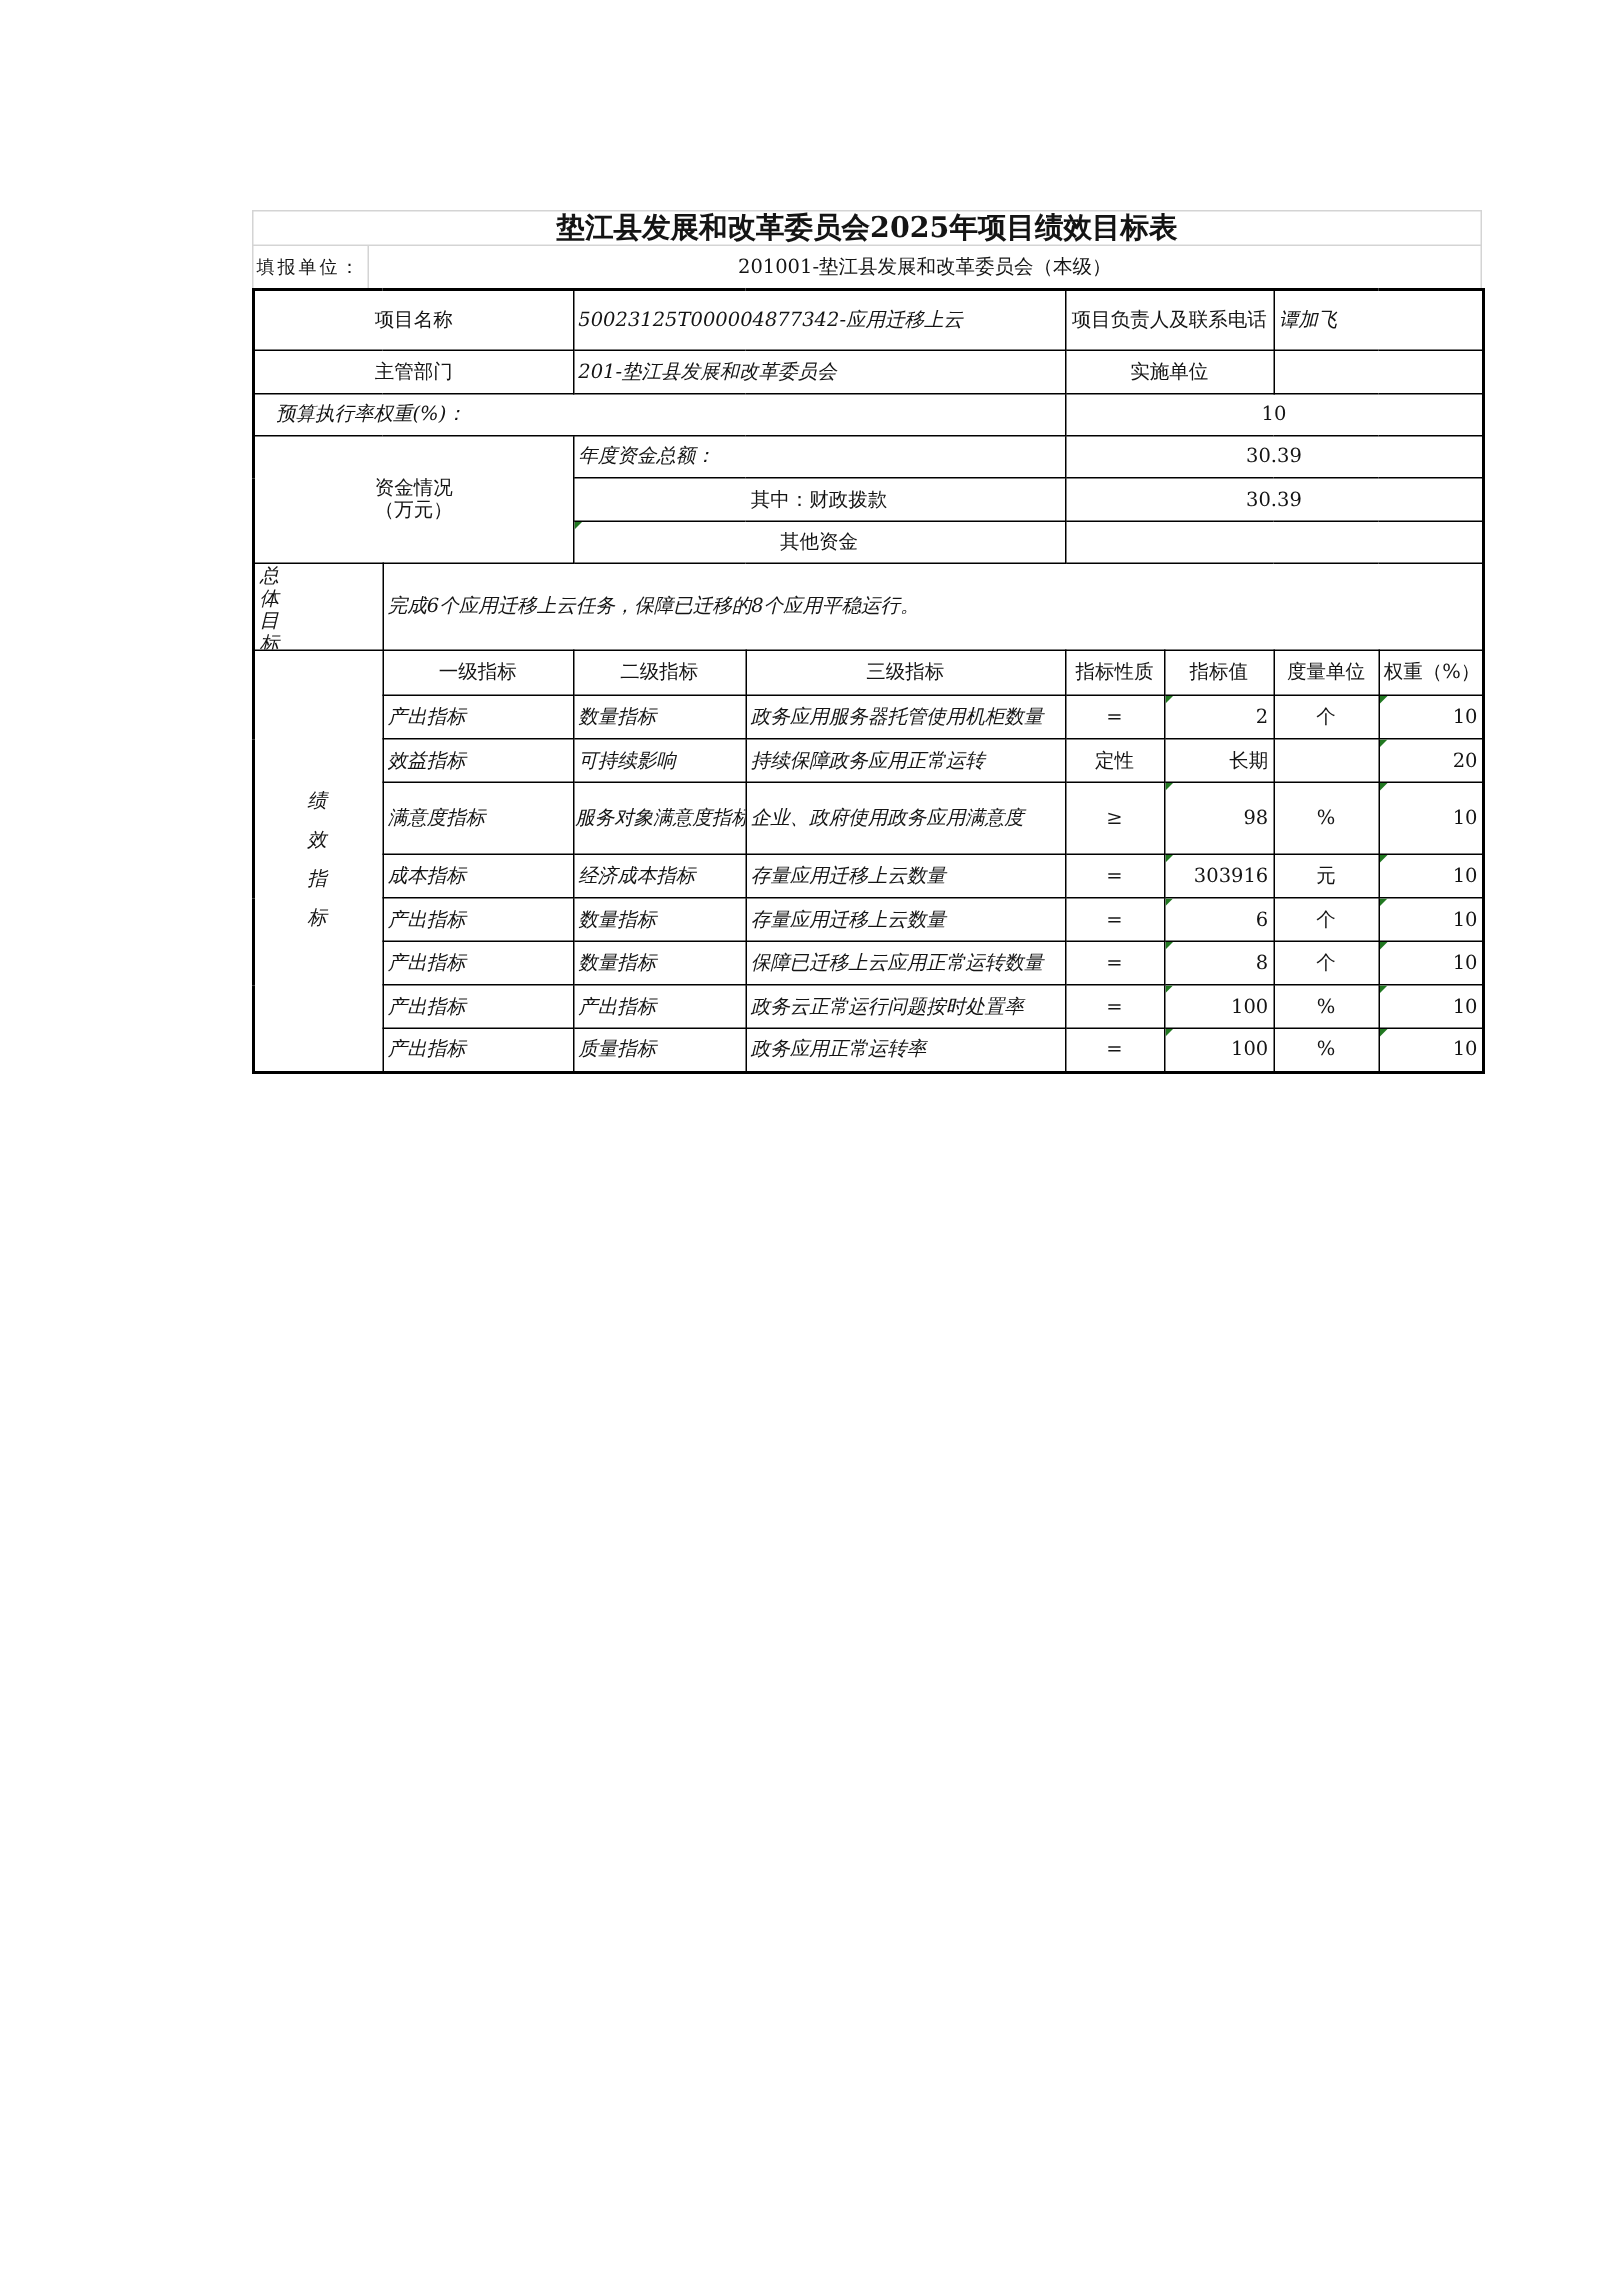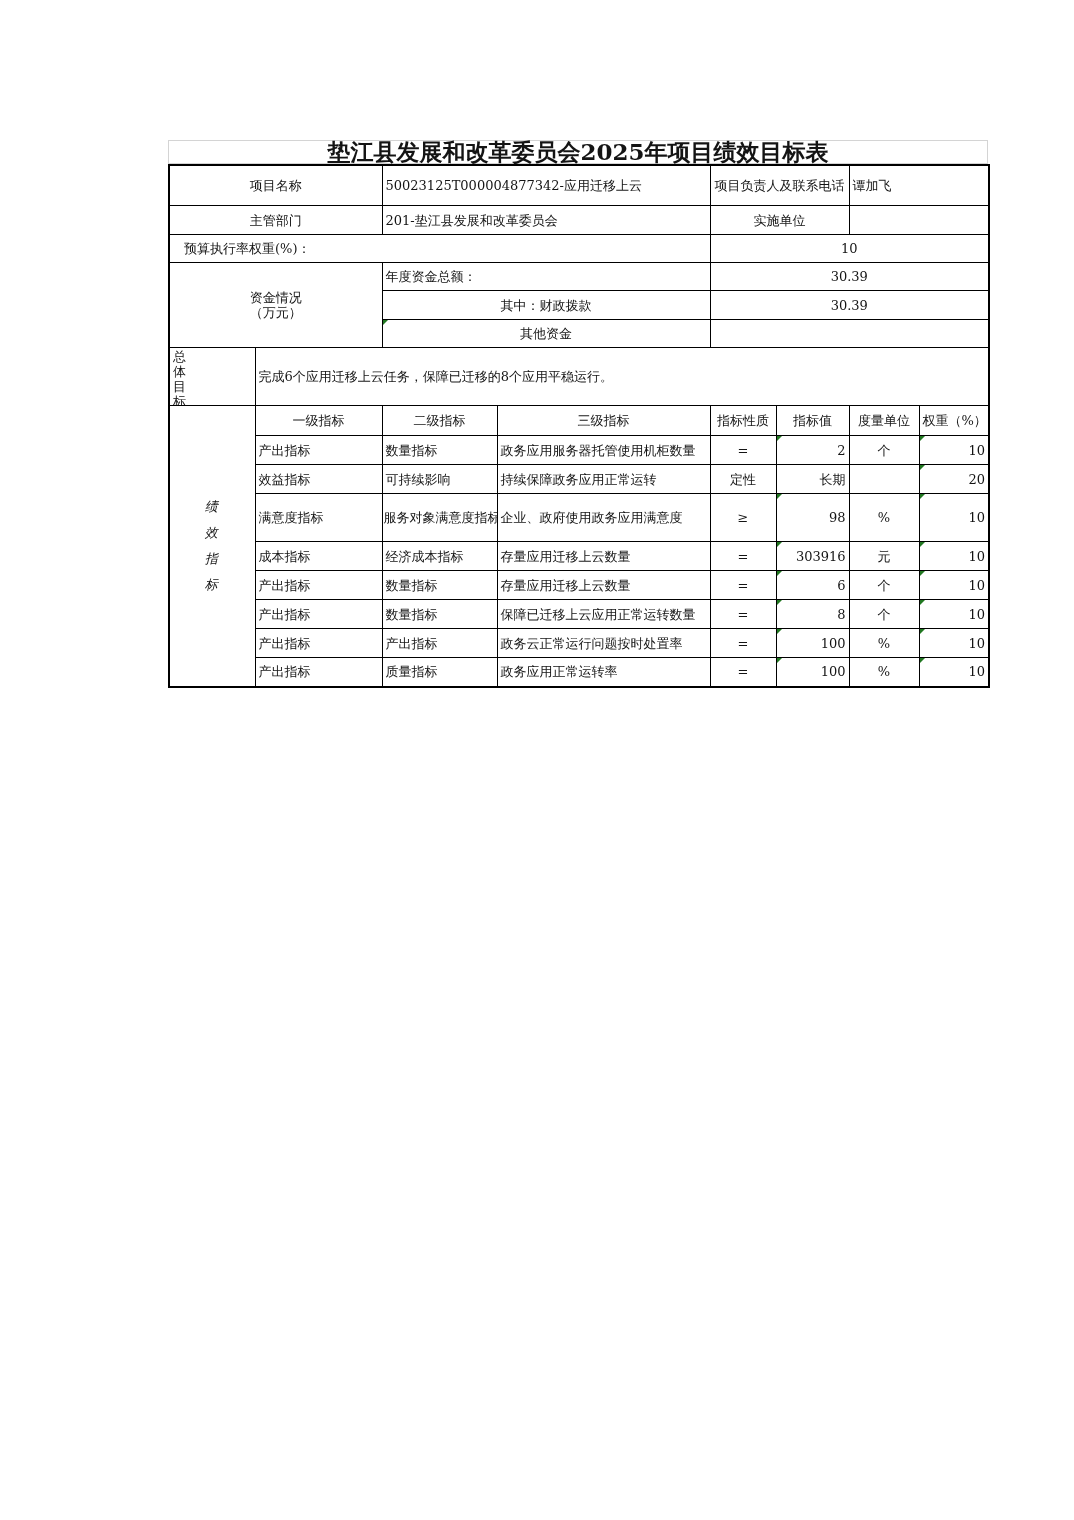--- a/index.html
+++ b/index.html
@@ -7,21 +7,21 @@
     width:1074px; height:1520px; background:#ffffff;
     font-family:"DejaVu Serif","Liberation Serif",serif;
     color:#141414;
   }
   .sheet { position:absolute; left:168px; top:140px; width:820px; }
 
   .title-row {
     box-sizing:border-box; height:24px;
     border:1px solid #d4d4d4;
     display:flex; align-items:center; justify-content:center;
-    font-size:23px; font-weight:bold; white-space:nowrap;
+    font-size:19px; font-weight:bold; white-space:nowrap;
   }
   .unit-row {
     box-sizing:border-box; height:28px;
     border-left:1px solid #d4d4d4; border-right:1px solid #d4d4d4;
     display:flex;
   }
   .unit-label {
     box-sizing:border-box; width:77px;
     border-right:1px solid #d4d4d4;
     display:flex; align-items:center;
@@ -38,21 +38,21 @@
   }
   table.main td {
     box-sizing:border-box;
     border:1px solid #000;
     font-size:13px; line-height:15px;
     padding:0 3px;
     overflow:hidden; position:relative;
     white-space:nowrap;
   }
   td.c { text-align:center; }
-  td.l { text-align:left; }
+  td.l { text-align:left;font-style:italic; }
   td.r { text-align:right; padding-right:4px; }
   td.wrap { white-space:normal; }
 
   .vgoal {
     width:15px; word-break:break-all; white-space:normal;
     line-height:15px; font-size:13px;
     height:56px; overflow:hidden;
   }
   .vperf {
     width:15px; word-break:break-all; white-space:normal;
@@ -65,20 +65,24 @@
     border-right:5px solid transparent;
   }
 </style>
 </head>
 <body>
 
 <div class="sheet">
 
   <div class="title-row">垫江县发展和改革委员会2025年项目绩效目标表</div>
 
+  <div class="unit-row">
+    <div class="unit-label">填报单位：</div>
+    <div class="unit-value">201001-垫江县发展和改革委员会（本级）</div>
+  </div>
 
   <table class="main">
     <colgroup>
       <col style="width:86px">
         <col style="width:127px">
         <col style="width:115px">
         <col style="width:213px">
       <col style="width:66px">
         <col style="width:73px">
         <col style="width:70px">

